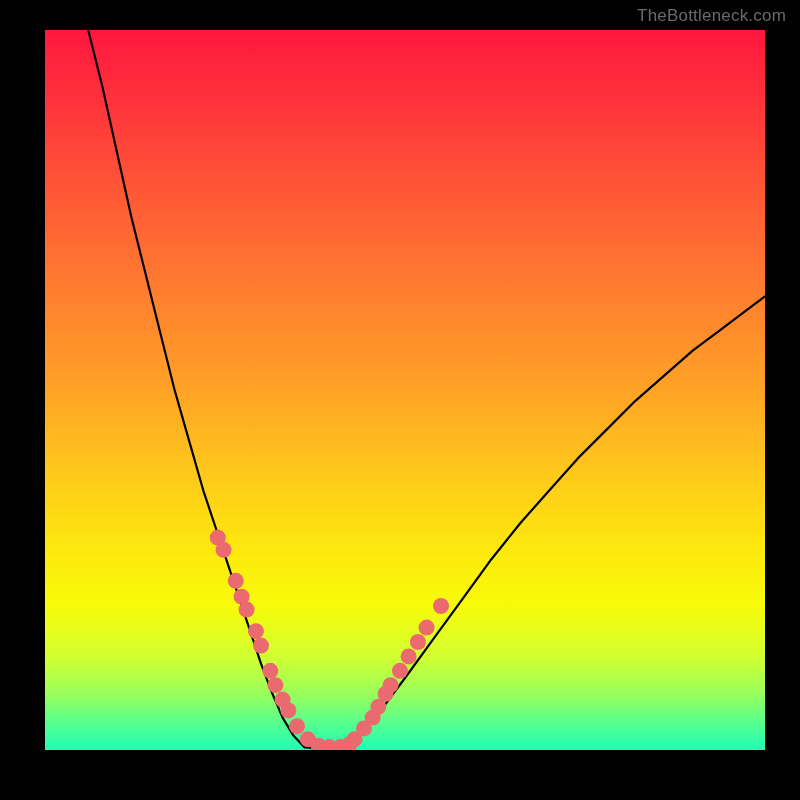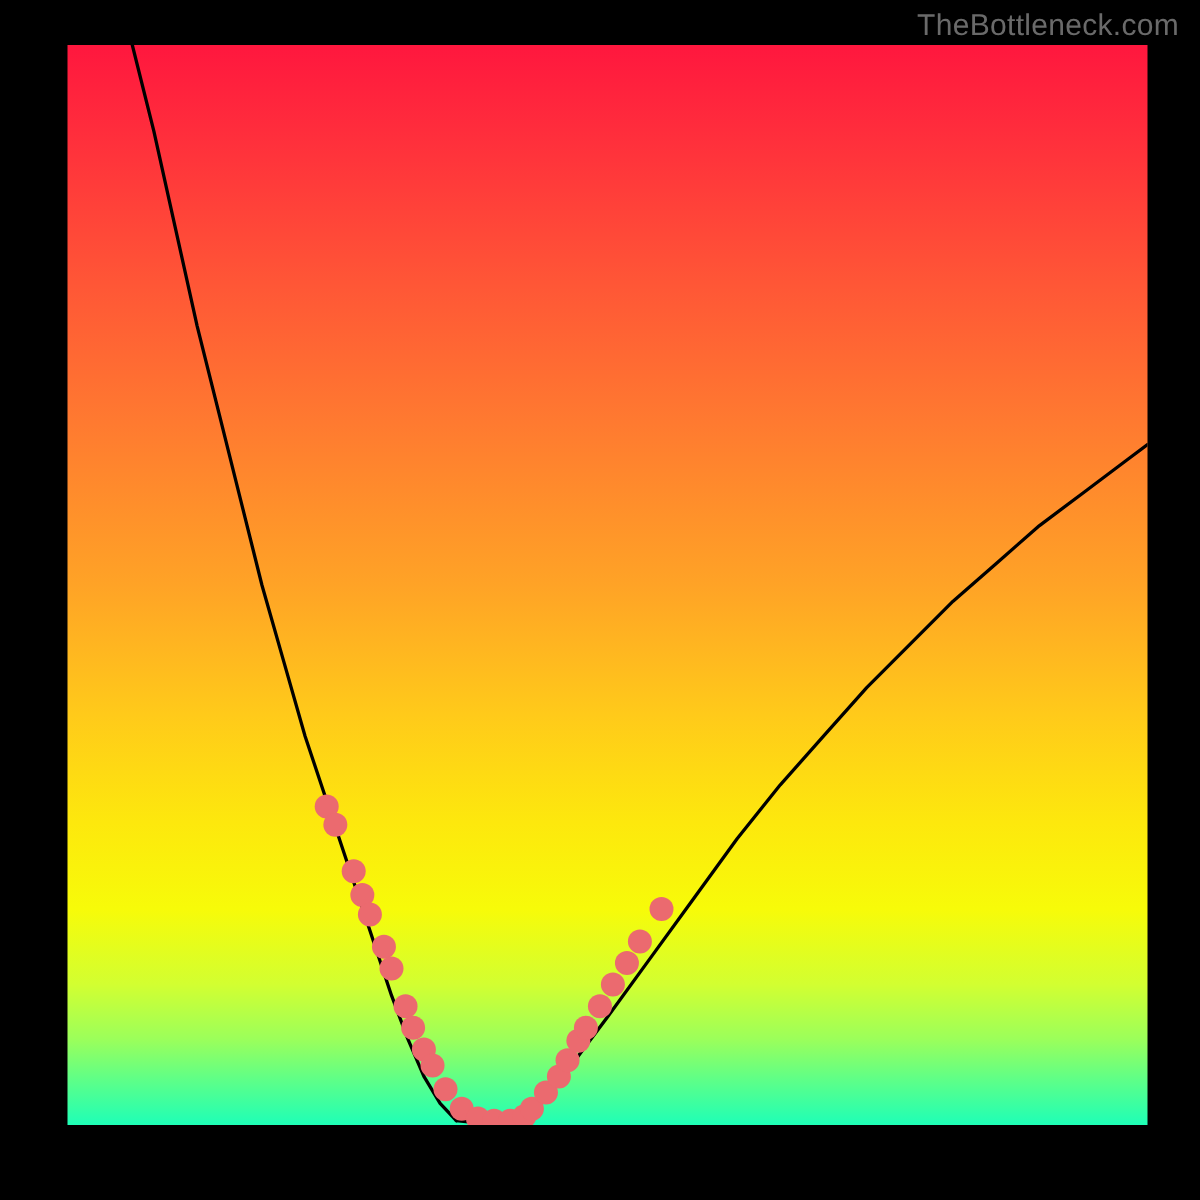--- a/index.html
+++ b/index.html
@@ -36,21 +36,21 @@
       #d2ff31 87%,
       #9cff5a 92%,
       #5bff8a 96%,
       #1effb7 100%
     );
   }
   .watermark {
     position: absolute;
     top: 6px;
     right: 14px;
-    font-size: 20px;
+    font-size: 17px;
     color: #6a6a6a;
     letter-spacing: 0.2px;
     z-index: 10;
     font-weight: 500;
   }
   svg.overlay {
     position: absolute;
     left: 0;
     top: 0;
   }

